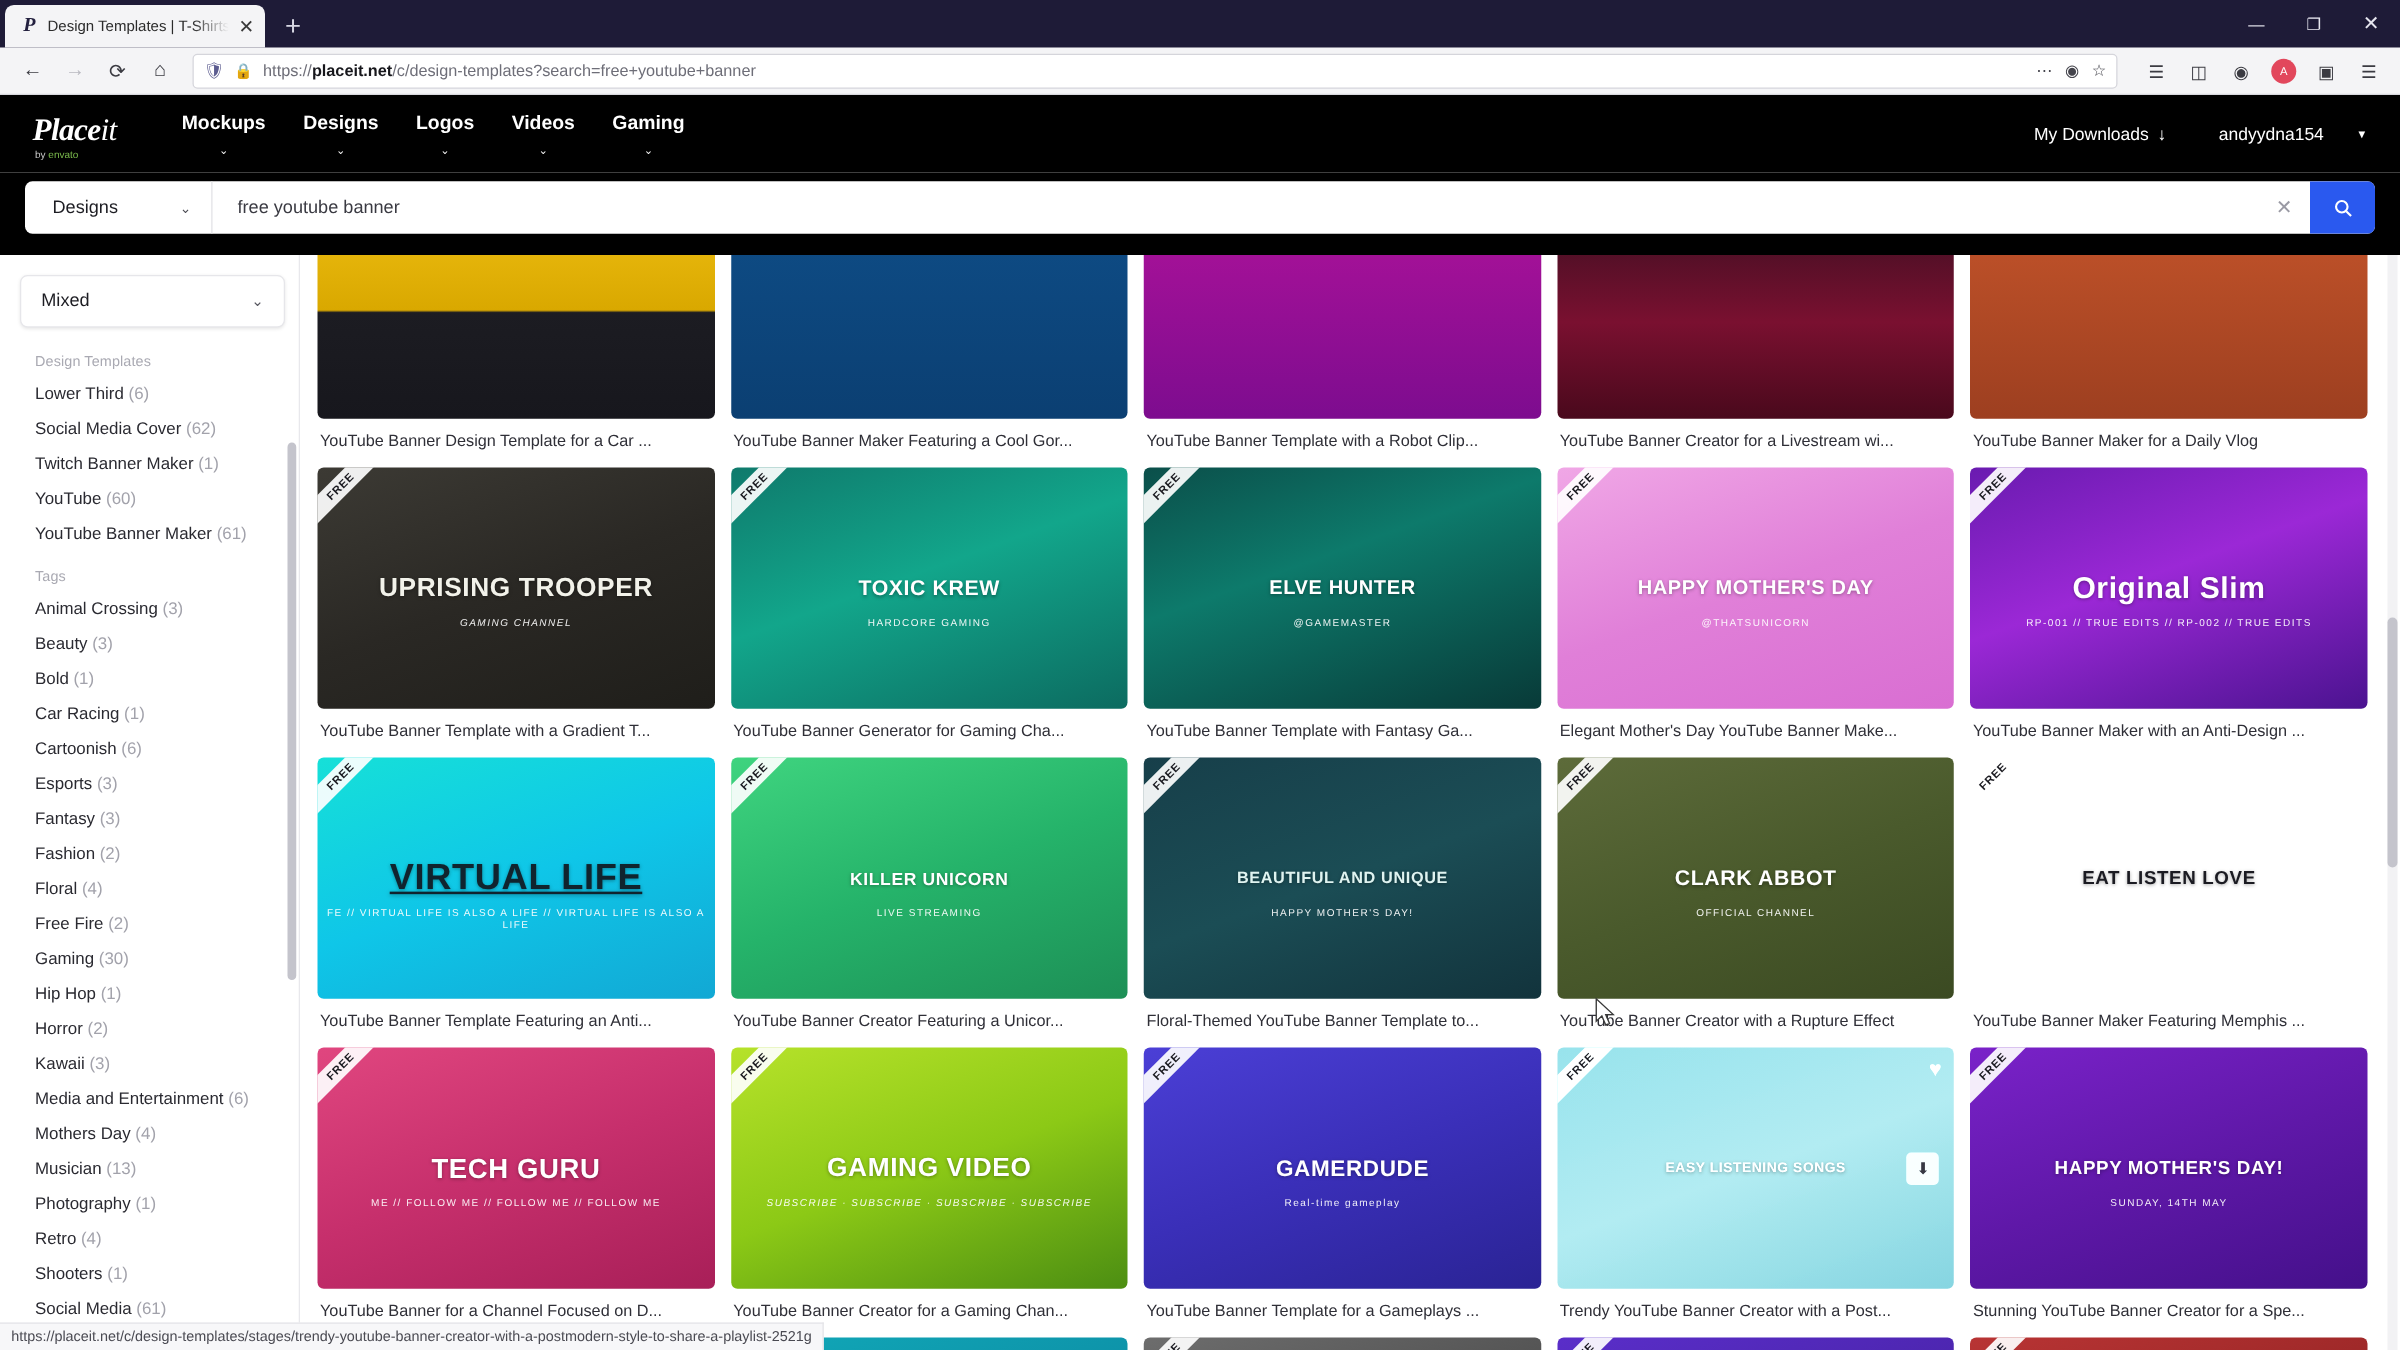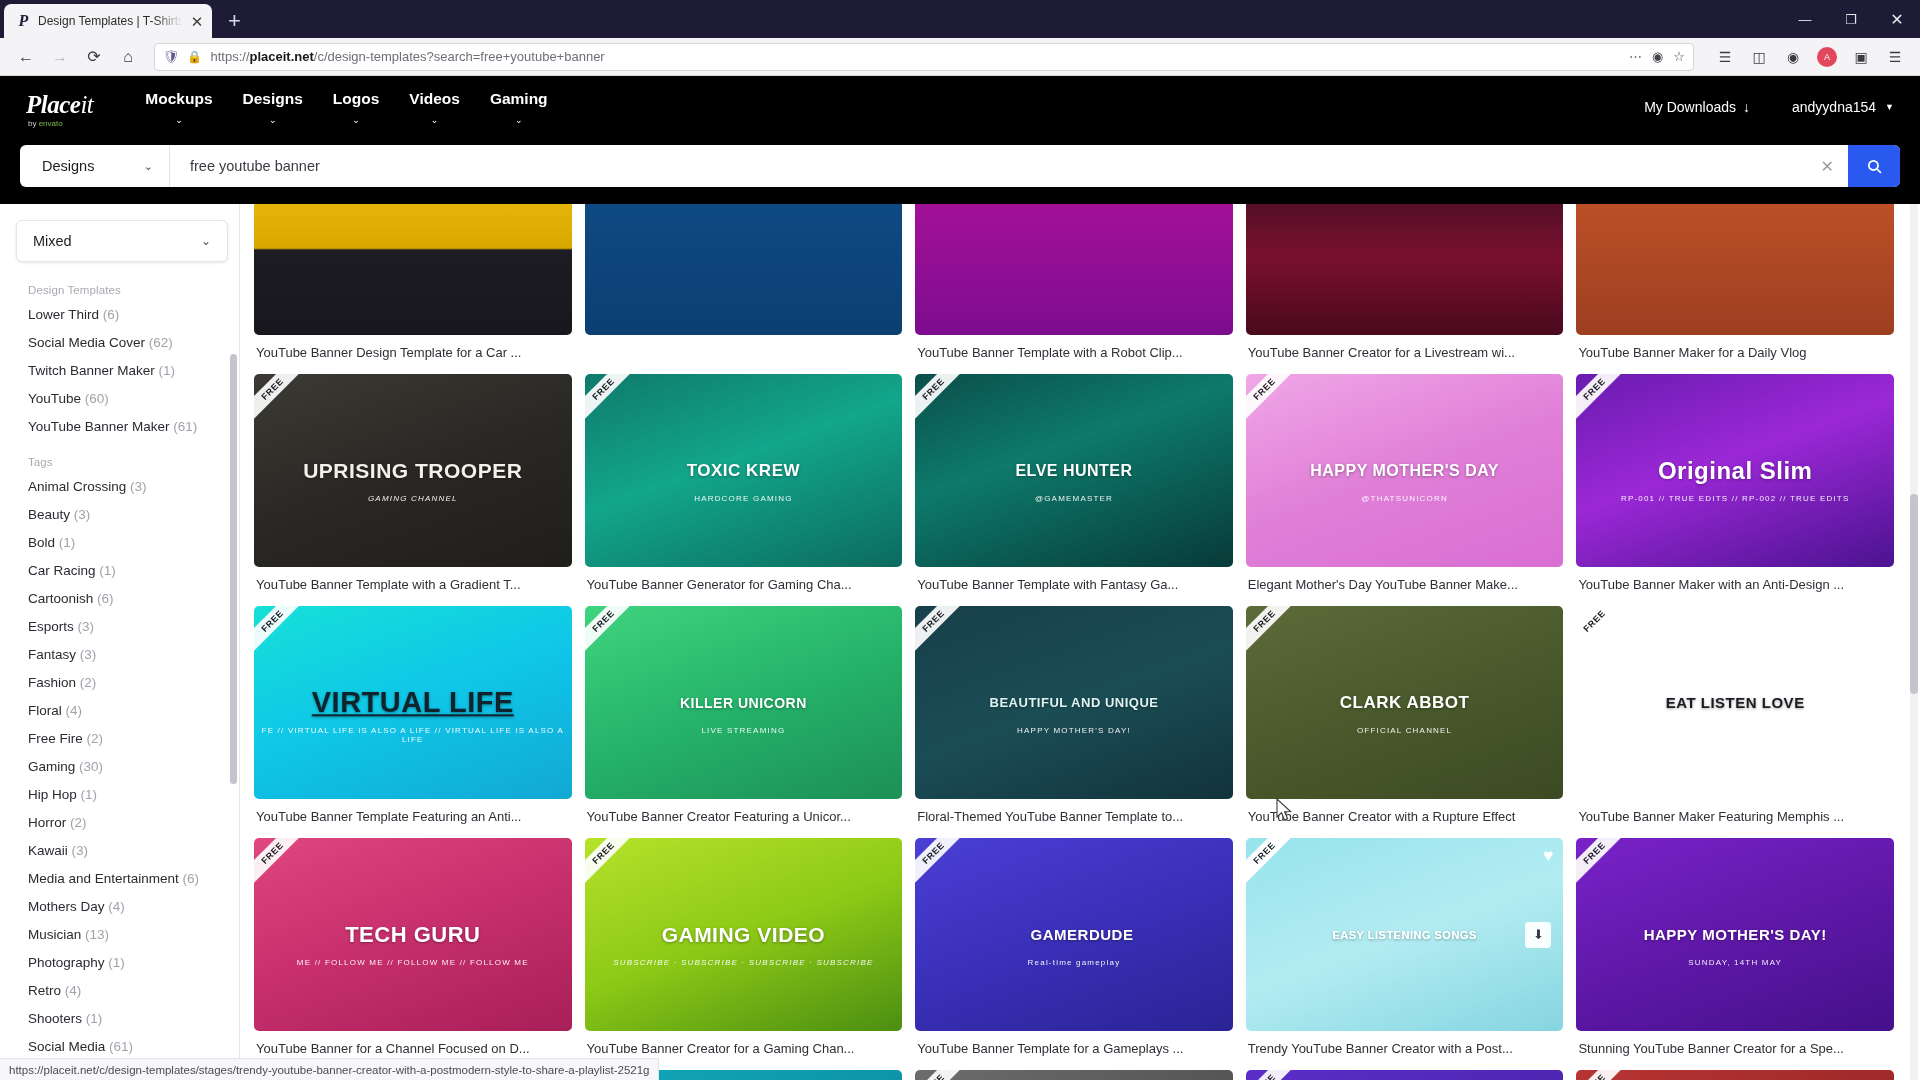--- a/index.html
+++ b/index.html
@@ -133,21 +133,21 @@
   }
   .logo .byline .env { color: #7bbb4c; }
   .mainnav { display: flex; align-items: center; gap: 30px; margin-left: 52px; }
   .mainnav-item {
     color: #ffffff; font-size: 15.5px; font-weight: 700;
     display: flex; align-items: center; gap: 6px; cursor: pointer; flex-direction: column;
   }
   .caret { font-size: 9px; font-weight: 400; position: relative; top: 1px; }
   .header-right { margin-left: auto; display: flex; align-items: center; gap: 42px; }
   .hdr-link { color: #ffffff; font-size: 14px; display: flex; align-items: center; gap: 7px; cursor: pointer; }
-  .hdr-user { color: #ffffff; font-size: 14px; display: flex; align-items: center; gap: 9px; cursor: pointer; }
+  .hdr-user { color: #ffffff; font-size: 14px; display: flex; align-items: center; gap: 26px; cursor: pointer; }
 
   
   .searchrow {
     height: 66px;
     background: #000000;
     display: flex;
     align-items: center;
     padding: 0 20px 10px 20px;
   }
   .searchwrap {
@@ -486,20 +486,21 @@
   </div>
 
   <div class="results">
     <div class="grid" id="results-grid">
         <div class="card">
           <div class="thumb" style="background: linear-gradient(rgb(245, 197, 24) 0%, rgb(217, 168, 0) 55%, rgb(28, 28, 34) 56%, rgb(23, 23, 29) 100%);"></div>
           <div class="caption">YouTube Banner Design Template for a Car ...</div>
         </div>
         <div class="card">
           <div class="thumb" style="background: linear-gradient(rgb(15, 79, 138) 0%, rgb(11, 63, 114) 100%);"></div>
+          <div class="caption">YouTube Banner Maker Featuring a Cool Gor...</div>
         </div>
         <div class="card">
           <div class="thumb" style="background: linear-gradient(rgb(180, 19, 155) 0%, rgb(125, 12, 143) 100%);"></div>
           <div class="caption">YouTube Banner Template with a Robot Clip...</div>
         </div>
         <div class="card">
           <div class="thumb" style="background: linear-gradient(rgb(42, 15, 29) 0%, rgb(122, 16, 48) 60%, rgb(73, 9, 28) 100%);"></div>
           <div class="caption">YouTube Banner Creator for a Livestream wi...</div>
         </div>
         <div class="card">
@@ -598,21 +599,21 @@
           <div class="thumb" style="background: linear-gradient(160deg, rgb(182, 226, 42) 0%, rgb(140, 201, 22) 50%, rgb(76, 142, 18) 100%);">
             <div class="badge-free">FREE</div>
             <div class="thumb-title" style="font-size: 21px; color: rgb(255, 255, 255);">GAMING VIDEO</div>
             <div class="thumb-sub" style="top: 62%; font-style: italic;">SUBSCRIBE · SUBSCRIBE · SUBSCRIBE · SUBSCRIBE</div>
           </div>
           <div class="caption">YouTube Banner Creator for a Gaming Chan...</div>
         </div>
         <div class="card">
           <div class="thumb" style="background: linear-gradient(160deg, rgb(75, 63, 214) 0%, rgb(58, 47, 184) 50%, rgb(42, 35, 148) 100%);">
             <div class="badge-free">FREE</div>
-            <div class="thumb-title" style="font-size: 15px; color: rgb(255, 255, 255); margin-left: 16px;">GAMERDUDE</div>
+            <div class="thumb-title" style="font-size: 18px; color: rgb(255, 255, 255); margin-left: 16px;">GAMERDUDE</div>
             <div class="thumb-sub" style="top: 62%;">Real-time gameplay</div>
           </div>
           <div class="caption">YouTube Banner Template for a Gameplays ...</div>
         </div>
         <div class="card">
           <div class="thumb" style="background: linear-gradient(160deg, rgb(143, 214, 223) 0%, rgb(168, 223, 228) 50%, rgb(126, 201, 212) 100%); filter: brightness(1.06);">
             <div class="badge-free">FREE</div>
             <div class="thumb-title" style="font-size: 11px; color: rgb(255, 255, 255);">EASY LISTENING SONGS</div>
             <div class="heart">♥</div>
             <div class="dl-chip">⬇</div>

